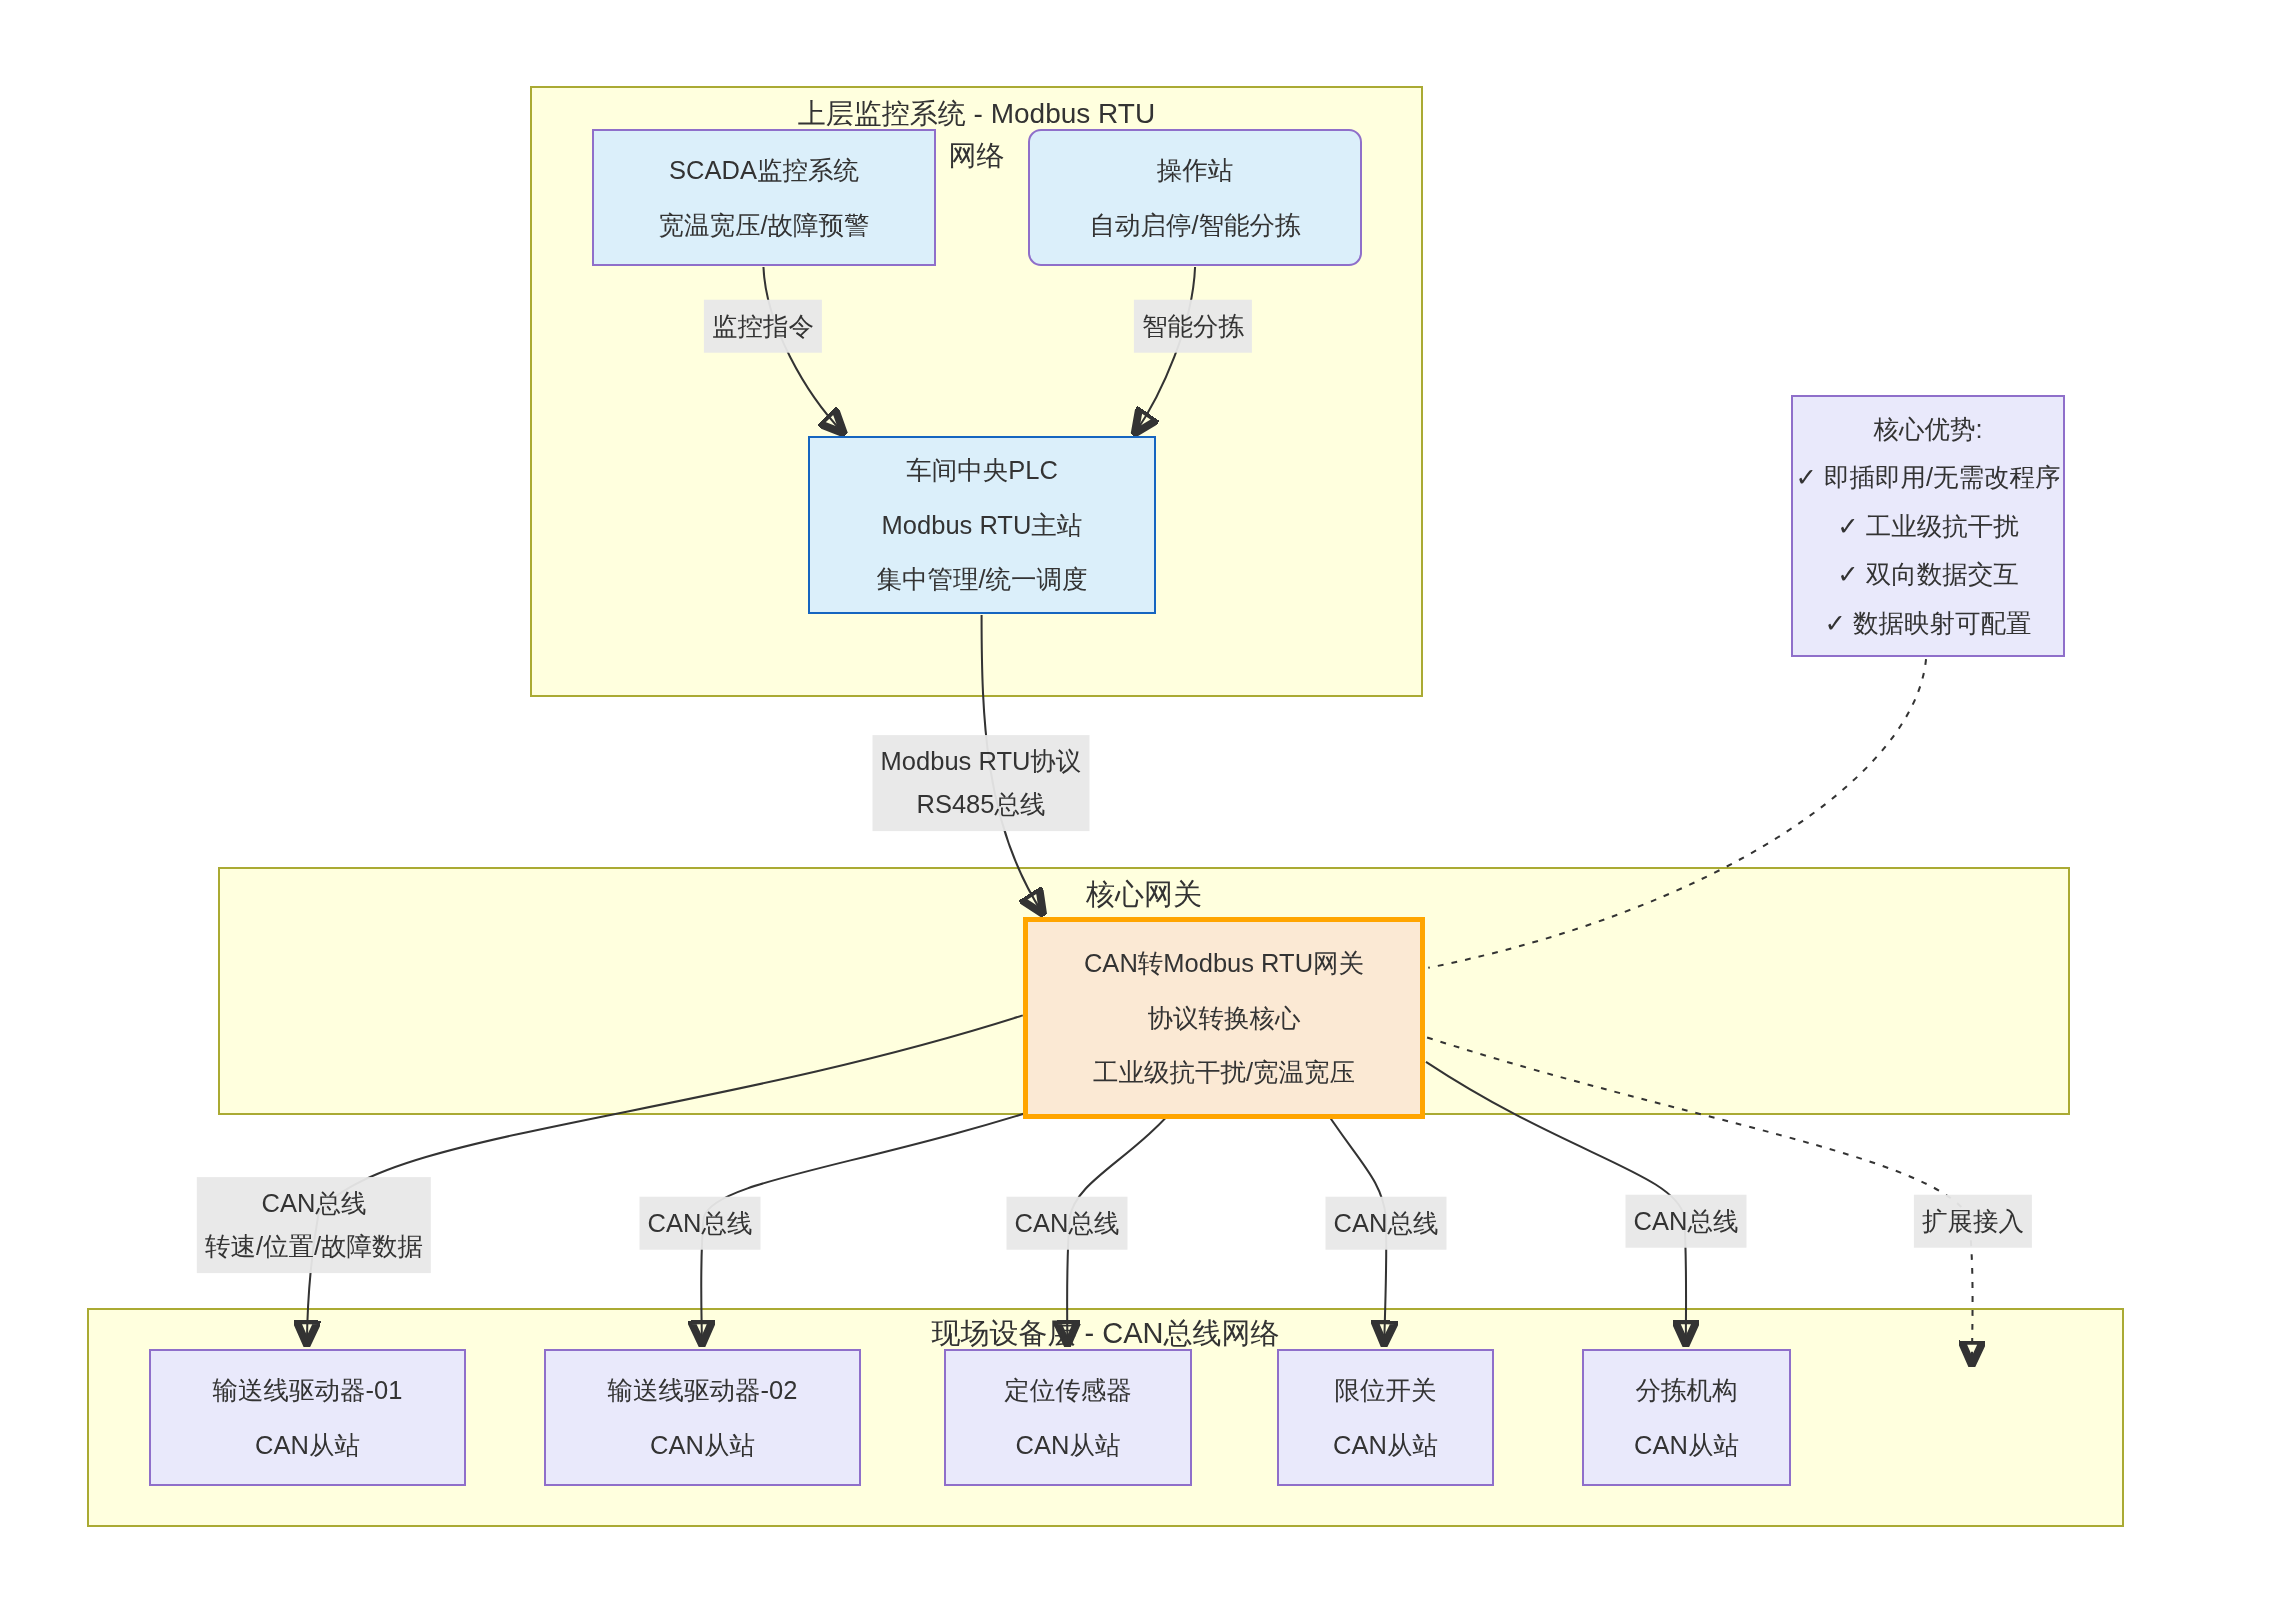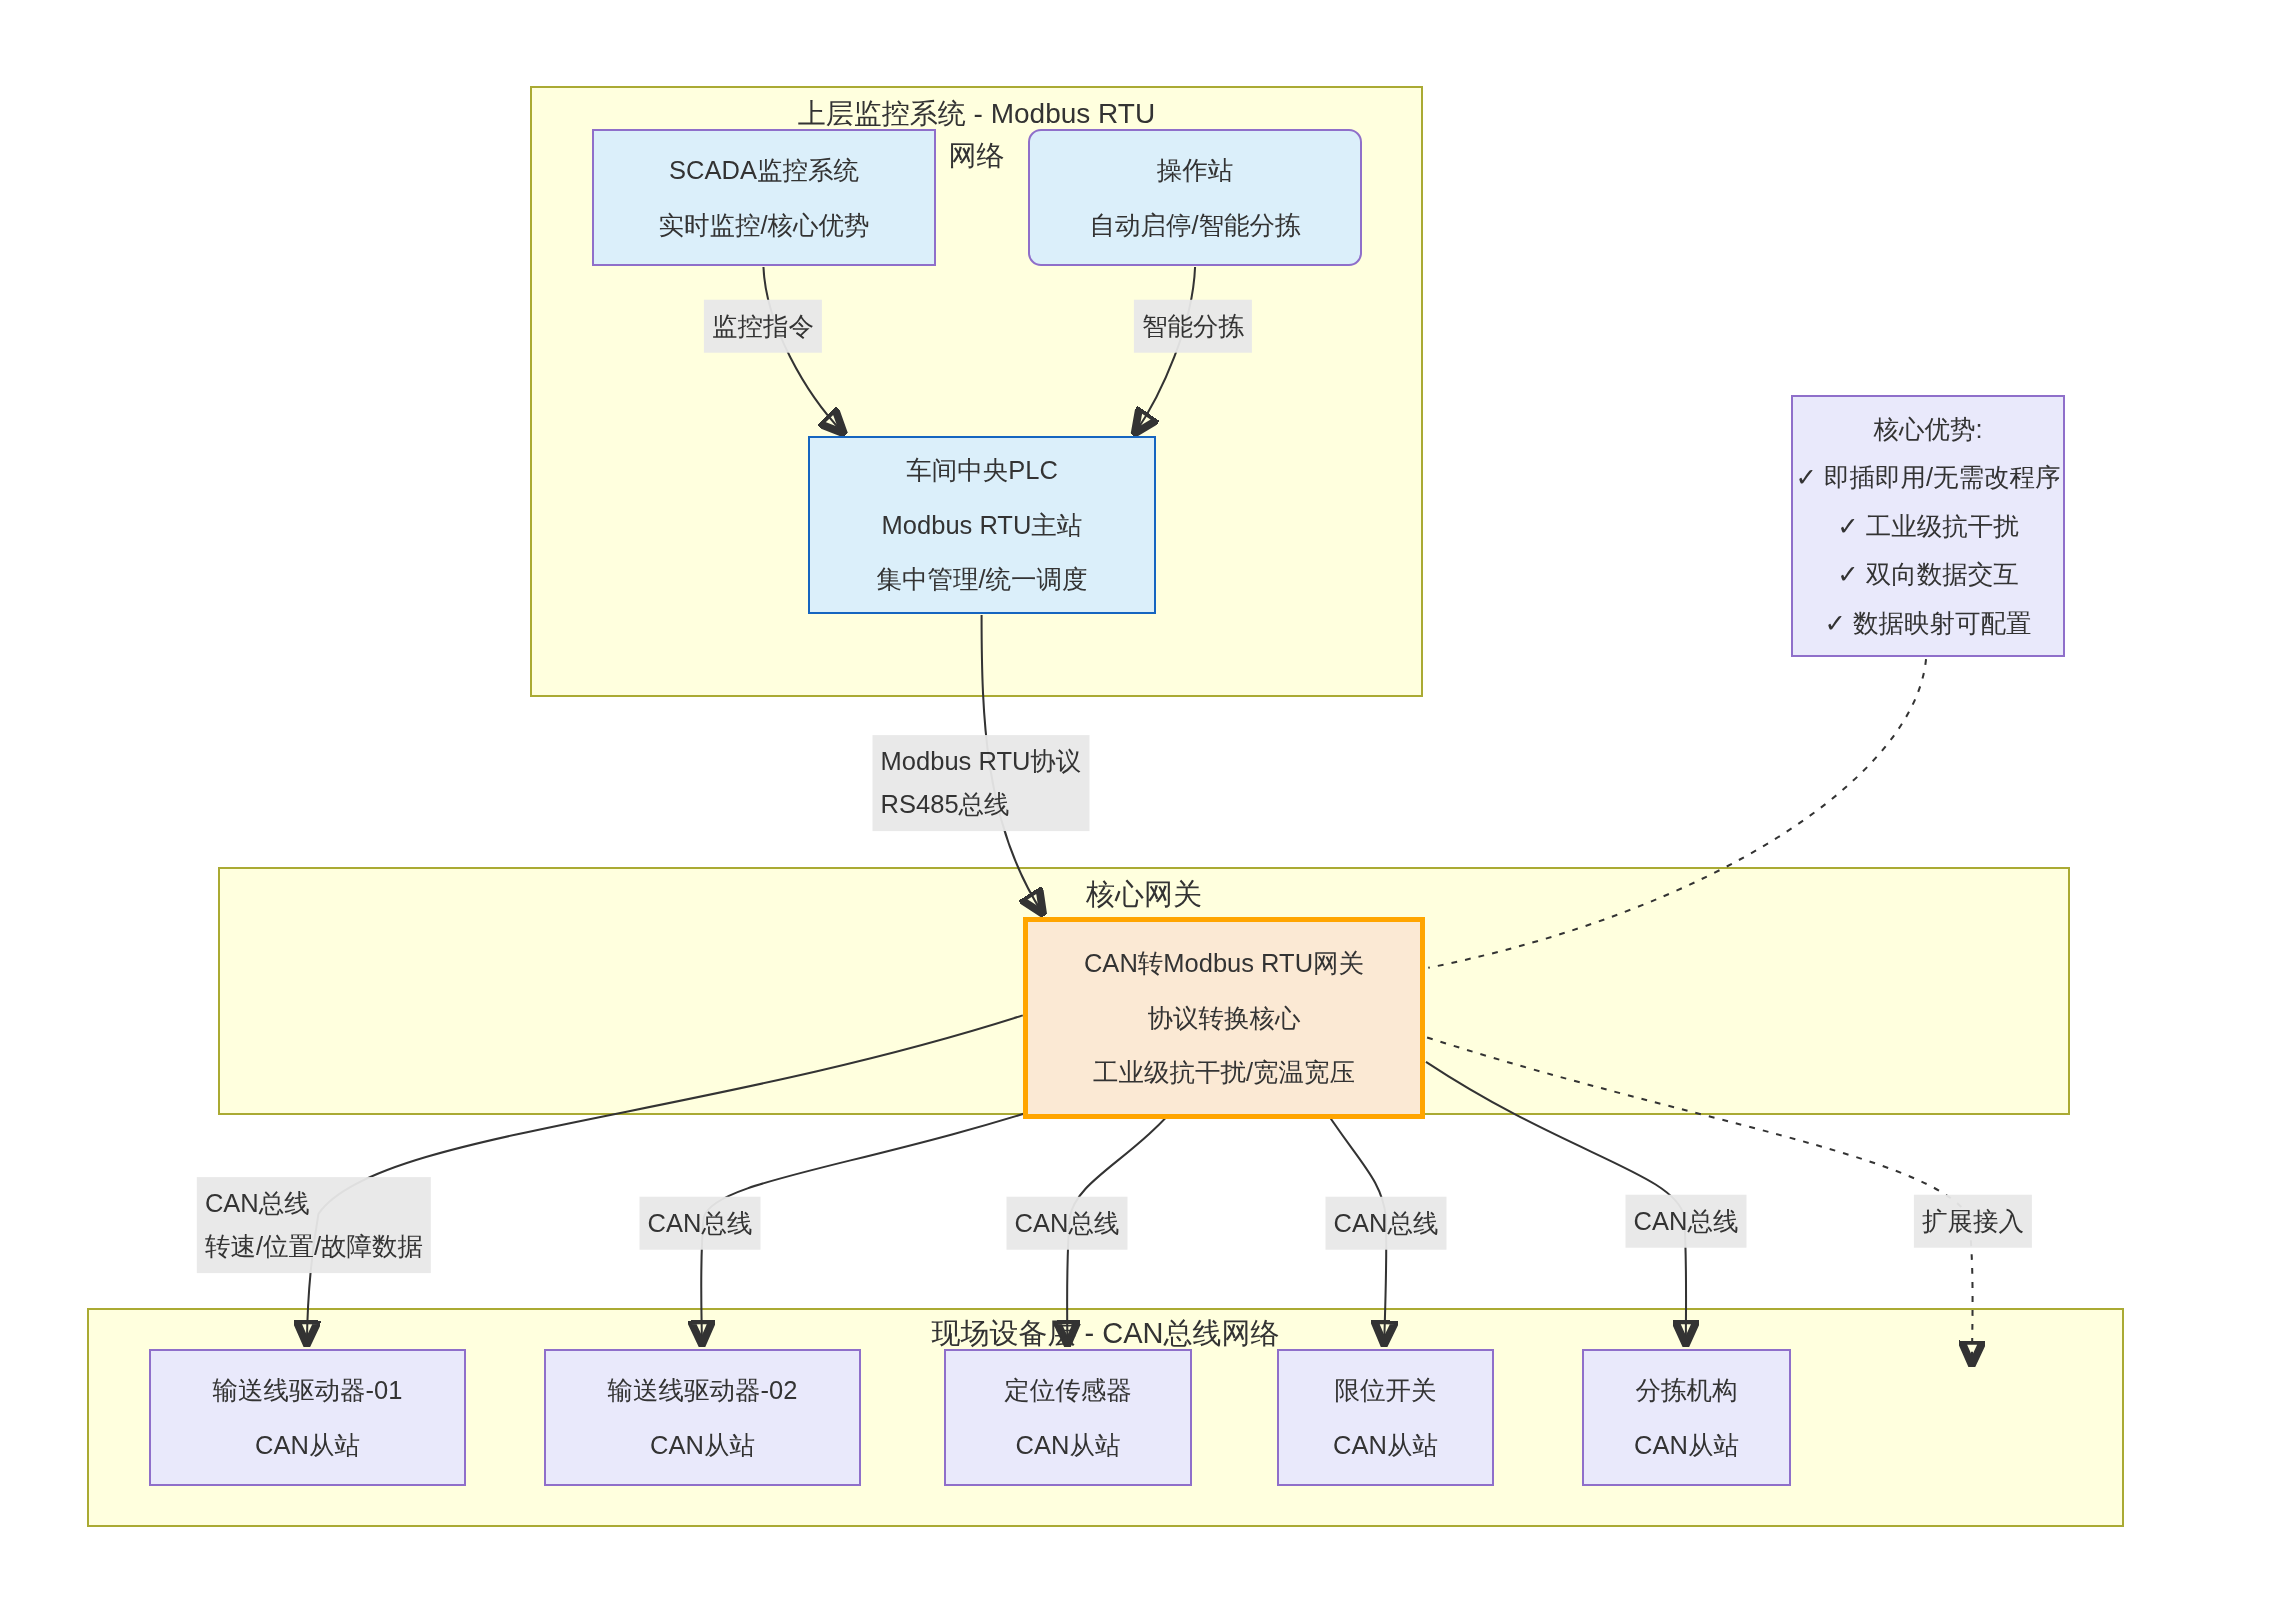--- a/index.html
+++ b/index.html
@@ -46,21 +46,21 @@
   .node-lavender{background:#e9e9fb;border:2.3px solid #8f6fca;}
   .node-adv{background:#e9e9fb;border:2.9px solid #8f6fca;line-height:1.9;}
 
   .edge-label{
     position:absolute;
     transform:translate(-50%,-50%);
     background:rgba(232,232,232,0.95);
     padding:4.6px 8.1px;
     font-size:25.5px;
     line-height:1.7;
-    text-align:left;
+    text-align:center;
     white-space:pre-line;
     color:#333333;
   }
 </style>
 </head>
 <body>
 
 <div class="canvas">
 
   <div class="container" style="left:530px;top:86px;width:893px;height:611px;"></div>
@@ -84,21 +84,21 @@
     <path class="dashed" d="M 2460 1788 C 2900 1930, 3332 1992, 3393 2096 C 3403 2170, 3400 2270, 3399 2349" marker-end="url(#arrow)"></path>
     <path class="dashed" d="M 3320 1136 C 3300 1340, 2950 1570, 2462 1668"></path>
   </svg>
 
   <div class="container-title title-lg" style="left:530px;top:93px;width:893px;">上层监控系统 - Modbus RTU
 网络</div>
   <div class="container-title title-md" style="left:218px;top:874px;width:1852px;">核心网关</div>
   <div class="container-title title-md" style="left:87px;top:1313px;width:2037px;">现场设备层 - CAN总线网络</div>
 
   <div class="node node-blue" style="left:592px;top:129px;width:344px;height:137px;">SCADA监控系统
-实时监控/核心优势</div>
+宽温宽压/故障预警</div>
   <div class="node node-blue" style="left:1028px;top:129px;width:334px;height:137px;border-radius:13px;">操作站
 自动启停/智能分拣</div>
   <div class="node node-plc" style="left:808px;top:436px;width:348px;height:178px;">车间中央PLC
 Modbus RTU主站
 集中管理/统一调度</div>
   <div class="node node-adv" style="left:1791px;top:395px;width:274px;height:262px;">核心优势:
 ✓ 即插即用/无需改程序
 ✓ 工业级抗干扰
 ✓ 双向数据交互
 ✓ 数据映射可配置</div>

